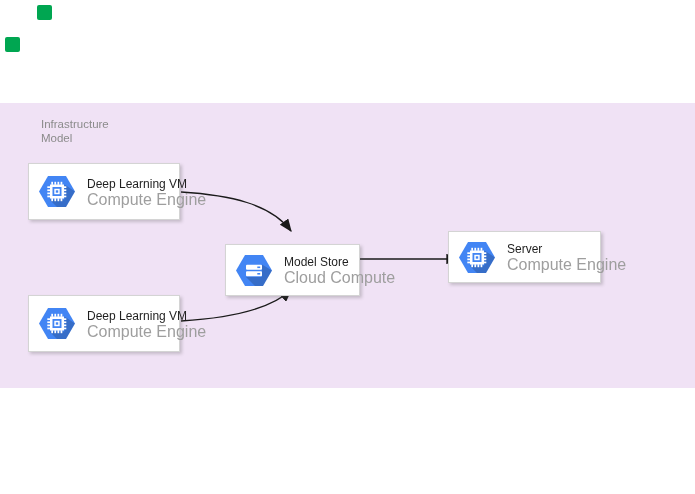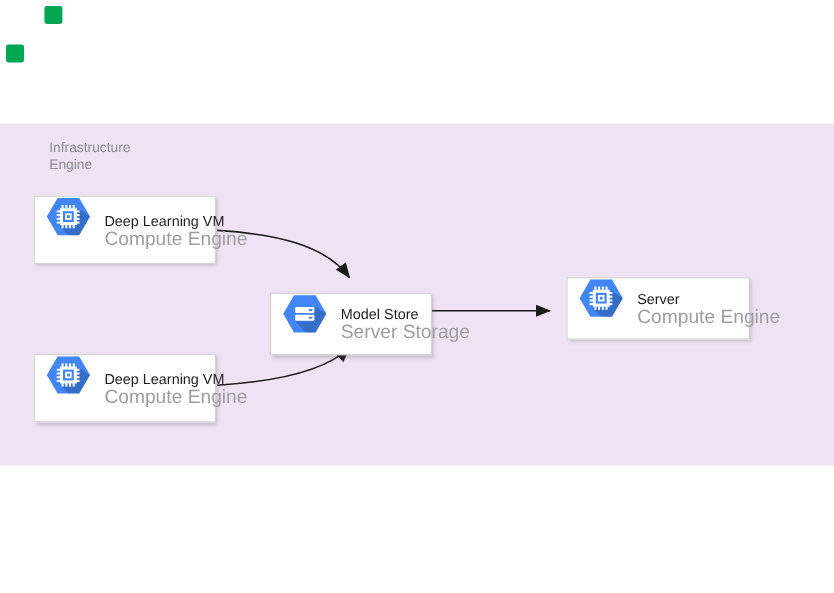--- a/index.html
+++ b/index.html
@@ -27,46 +27,46 @@
 
   
   .edges{position:absolute;left:0;top:0;width:695px;height:494px;pointer-events:none;}
 
   
   .node{
     position:absolute;
     background:#ffffff;
     border:1px solid #d4d4d4;
     box-shadow:2px 2px 3px rgba(90,90,90,0.28);
-    display:flex;
+    display:flex;align-items:center;
     box-sizing:border-box;
     padding-left:9px;gap:11px;
   }
   .node-vm-top{left:28px;top:163px;width:152px;height:57px;}
   .node-model-store{left:225px;top:244px;width:135px;height:52px;}
-  .node-server{left:472px;top:231px;width:153px;height:52px;}
+  .node-server{left:448px;top:231px;width:153px;height:52px;}
   .node-vm-bottom{left:28px;top:295px;width:152px;height:57px;}
 
   .icon{flex:0 0 auto;display:block;}
   .node-text{display:flex;flex-direction:column;justify-content:center;}
   .title{font-size:12px;line-height:15px;color:#1f1f1f;white-space:nowrap;}
   .subtitle{font-size:16px;line-height:15px;color:#9e9e9e;white-space:nowrap;}
 </style>
 </head>
 <body>
 
 <div class="page">
 
   <div class="marker marker-top"></div>
   <div class="marker marker-left"></div>
 
   <div class="region">
     <div class="region-label">
       <div>Infrastructure</div>
-      <div>Engine</div>
+      <div>Model</div>
     </div>
   </div>
 
   <svg class="edges" viewBox="0 0 695 494">
     <defs>
       <marker id="arrow" viewBox="0 0 10 8" refX="9" refY="4" markerWidth="10" markerHeight="8" orient="auto-start-reverse">
         <path d="M0,0 L10,4 L0,8 Z" fill="#1a1a1a"></path>
       </marker>
     </defs>
     <path d="M181,192 C230,195 271,204 291,231" fill="none" stroke="#1a1a1a" stroke-width="1.3" marker-end="url(#arrow)"></path>
@@ -111,21 +111,21 @@
     <svg class="icon" width="38" height="33" viewBox="0 0 38 33">
       <polygon points="1,16.5 10,1 28,1 37,16.5 28,32 10,32" fill="#4285f4"></polygon>
       <path d="M11,23 L20,32 L28,32 L37,16.5 L27,10.5 L27,23 Z" fill="rgba(0,0,0,0.18)"></path>
       <rect x="11" y="10.8" width="16" height="5" rx="1" fill="#ffffff"></rect>
       <rect x="11" y="17.3" width="16" height="5" rx="1" fill="#ffffff"></rect>
       <rect x="22.3" y="12.5" width="2.9" height="1.6" fill="#4285f4"></rect>
       <rect x="22.3" y="19" width="2.9" height="1.6" fill="#4285f4"></rect>
     </svg>
     <div class="node-text">
       <div class="title">Model Store</div>
-      <div class="subtitle">Server Storage</div>
+      <div class="subtitle">Cloud Compute</div>
     </div>
   </div>
 
   <div class="node node-server">
     <svg class="icon" width="38" height="33" viewBox="0 0 38 33">
       <polygon points="1,16.5 10,1 28,1 37,16.5 28,32 10,32" fill="#4285f4"></polygon>
       <path d="M11.5,24.5 L19,32 L28,32 L37,16.5 L26.5,9.5 L26.5,24.5 Z" fill="rgba(0,0,0,0.18)"></path>
       <g fill="#ffffff">
         <rect x="13.3" y="6.8" width="1.7" height="3"></rect>
           <rect x="16.4" y="6.8" width="1.7" height="3"></rect>

